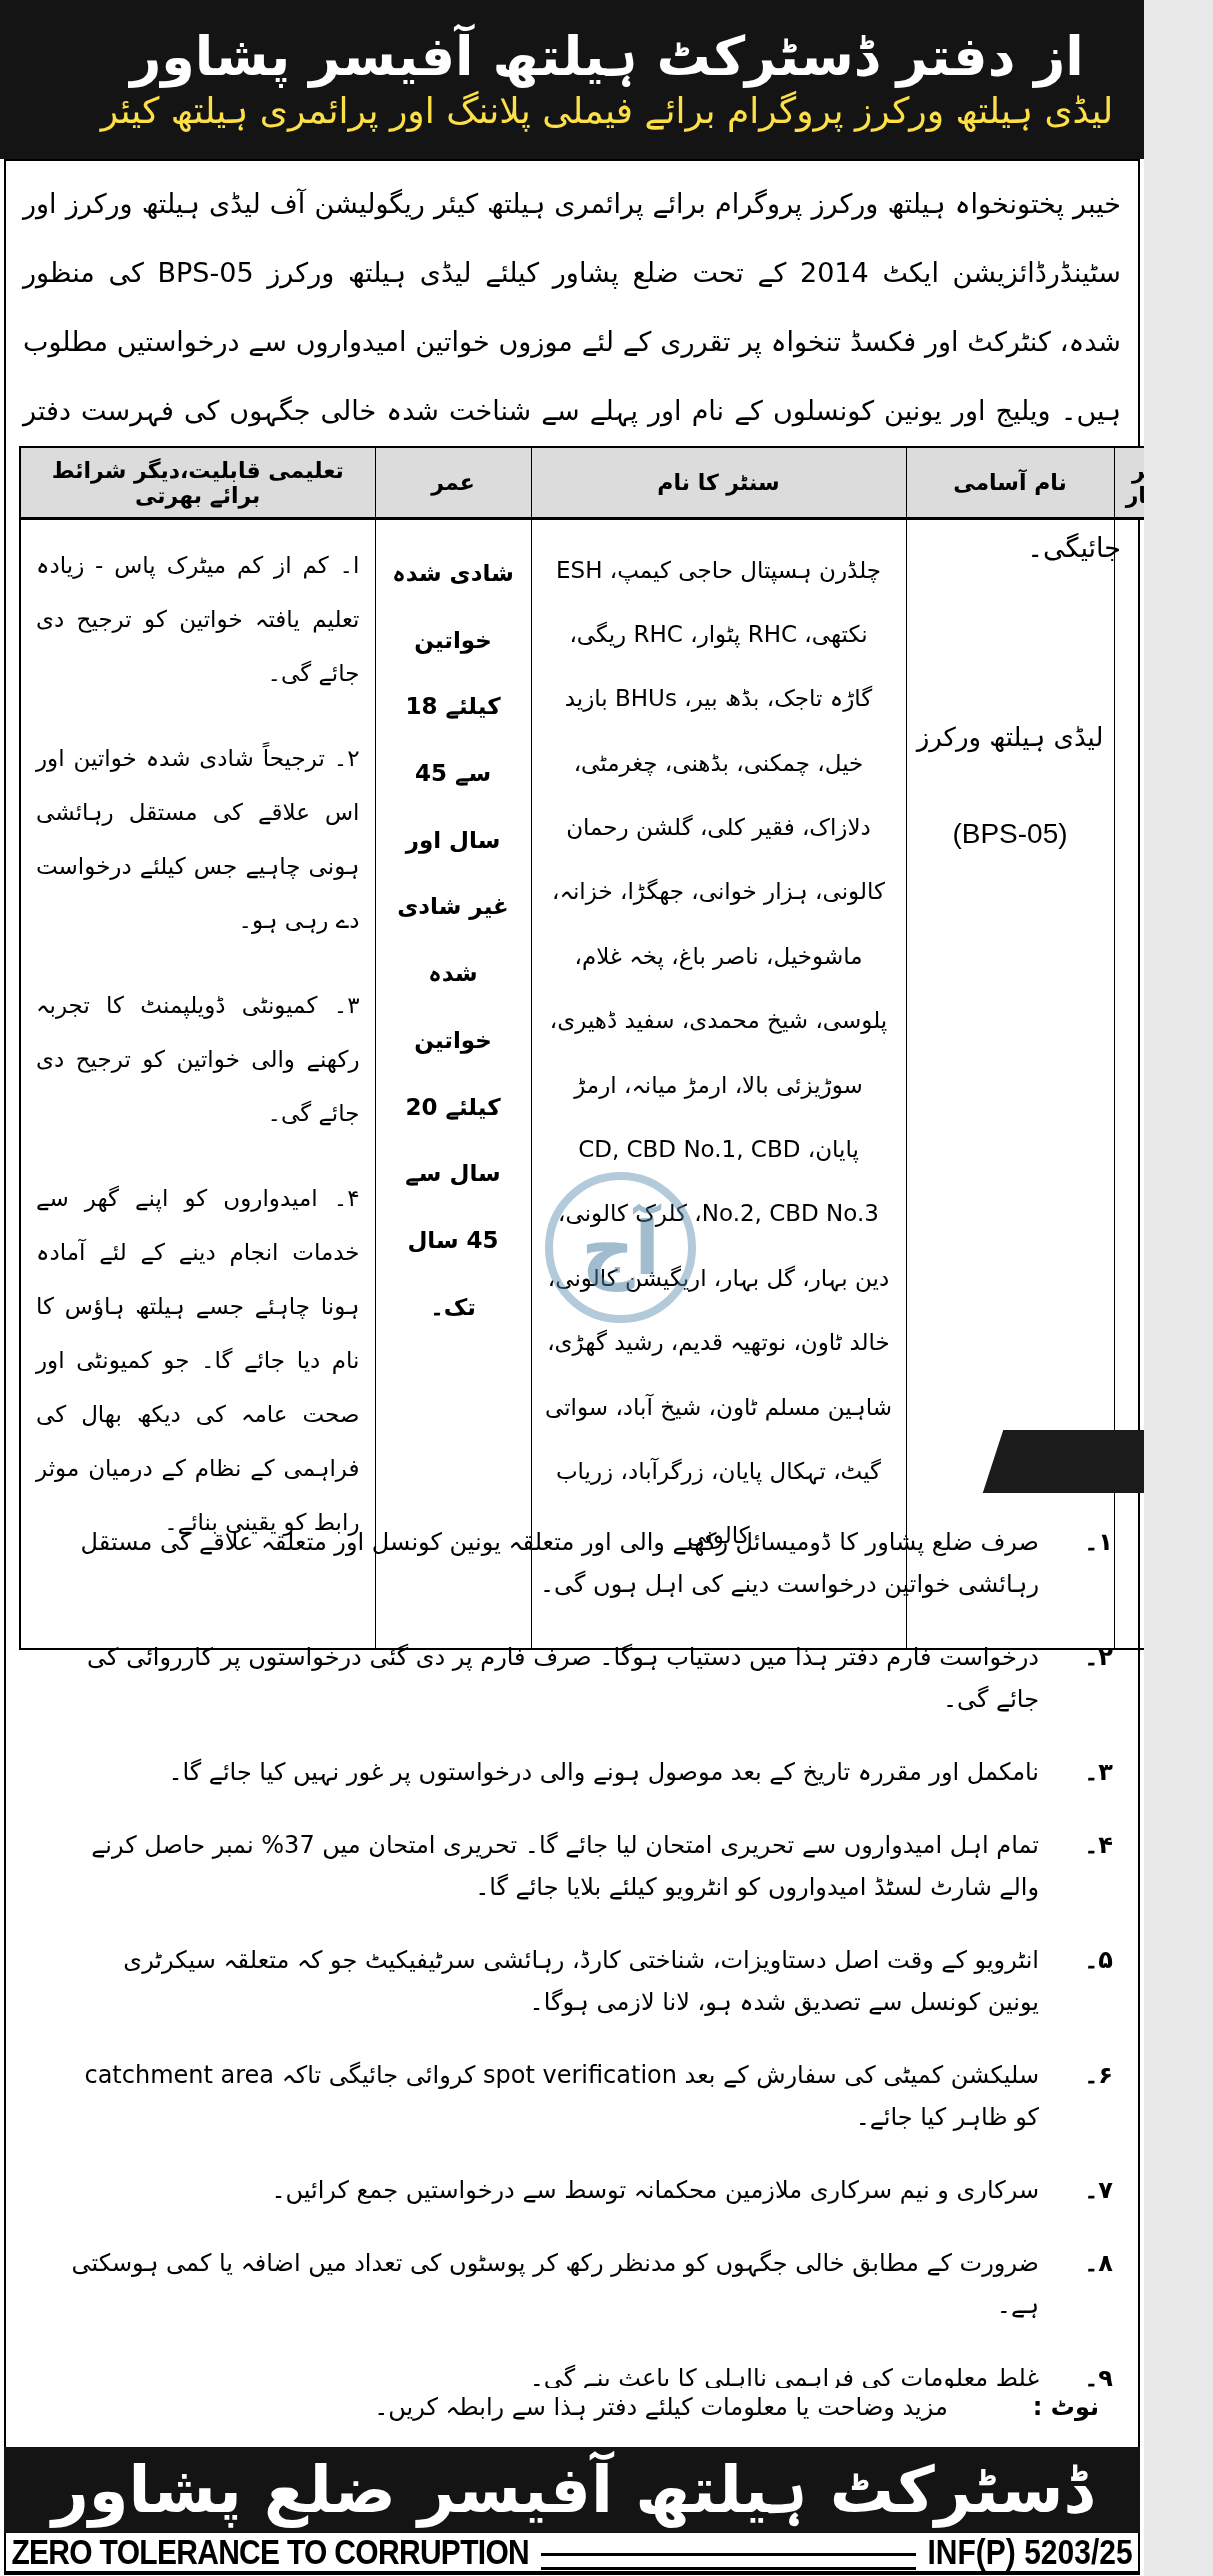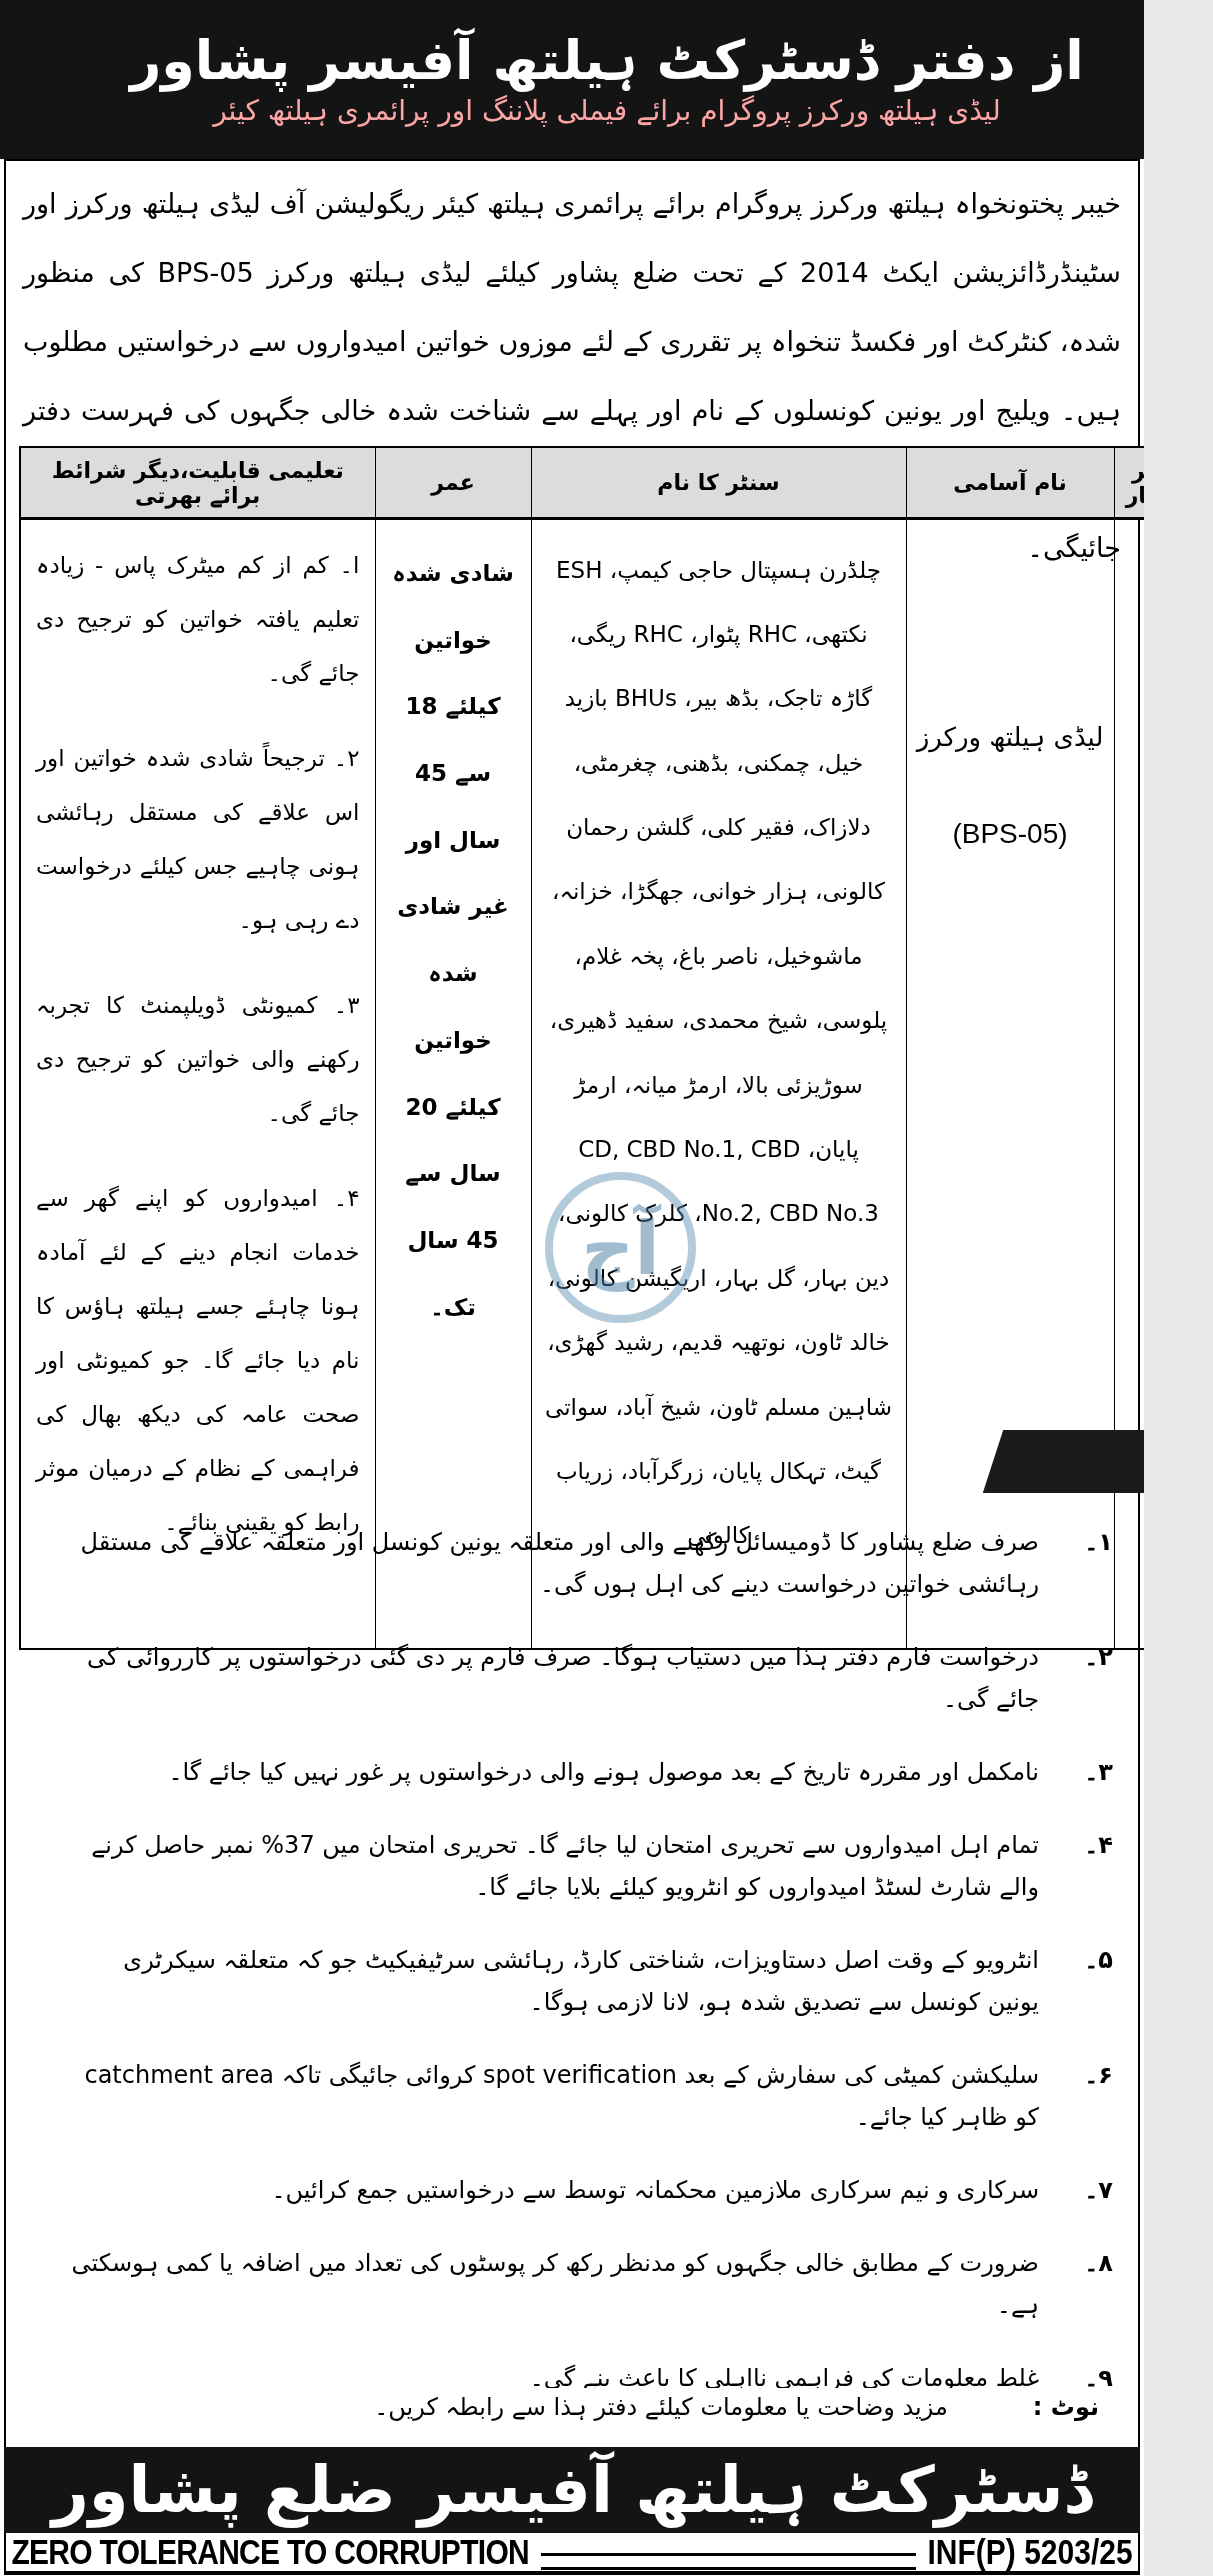--- a/index.html
+++ b/index.html
@@ -2,21 +2,21 @@
 <html lang="ur" style="font-size:10.8px"><head>
 <meta charset="utf-8">
 <style>
   html,body{margin:0;padding:0;background:#e8e8e8;}
   .page{position:relative;width:1144px;height:2576px;background:#ffffff;overflow:hidden;
         font-family:"DejaVu Sans",sans-serif;color:#000;}
   
   .banner{position:absolute;top:0;left:0;width:1214px;height:159px;background:#141414;
           display:flex;flex-direction:column;align-items:center;justify-content:center;gap:9.4px;}
   .banner-title{direction:rtl;color:#fff;font-size:54px;font-weight:bold;line-height:1;white-space:nowrap;}
-  .banner-subtitle{direction:rtl;color:#fca5a5;font-size:28px;line-height:1;white-space:nowrap;}
+  .banner-subtitle{direction:rtl;color:#fde047;font-size:36px;line-height:1;white-space:nowrap;}
   
   .frame{position:absolute;top:159px;left:4px;right:4px;bottom:1.3px;border:2px solid #000;
          border-bottom-width:4.7px;pointer-events:none;}
   
   .intro{position:absolute;top:170px;left:23px;right:23px;height:270px;direction:rtl;
          text-align:justify;font-size:27px;line-height:2.55;}
   
   table.jobs{position:absolute;top:446px;left:19px;width:1176px;border-collapse:collapse;
              table-layout:fixed;direction:rtl;}
   table.jobs th,table.jobs td{border:1.3px solid #000;}

